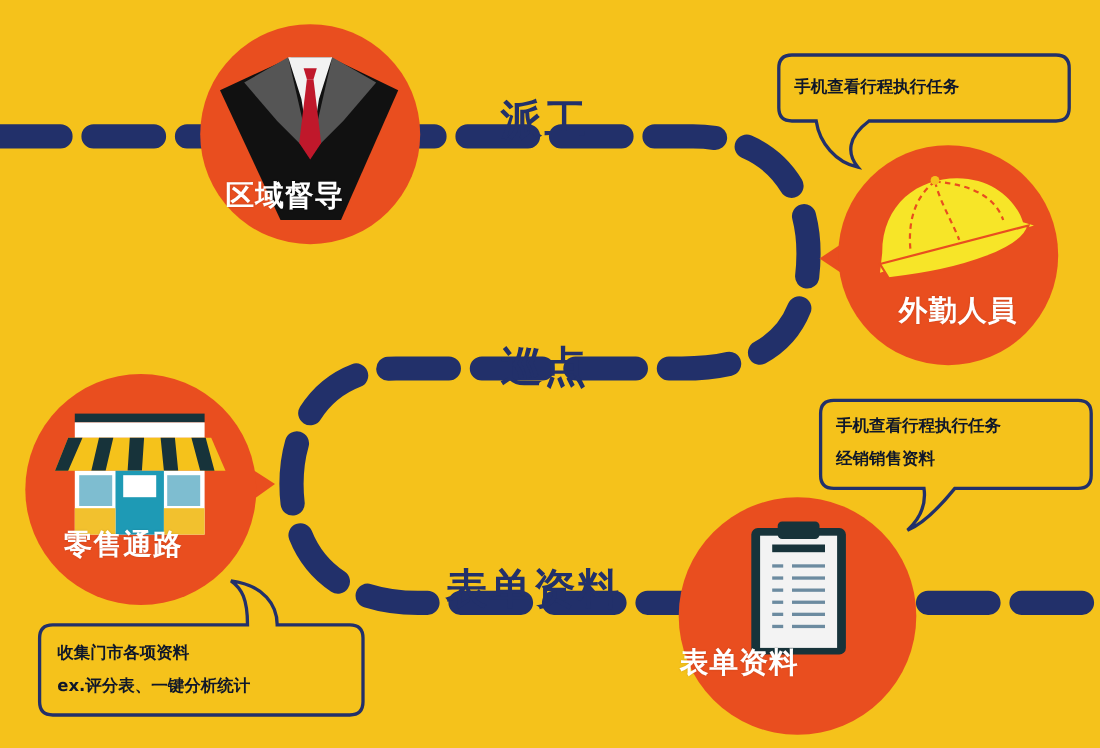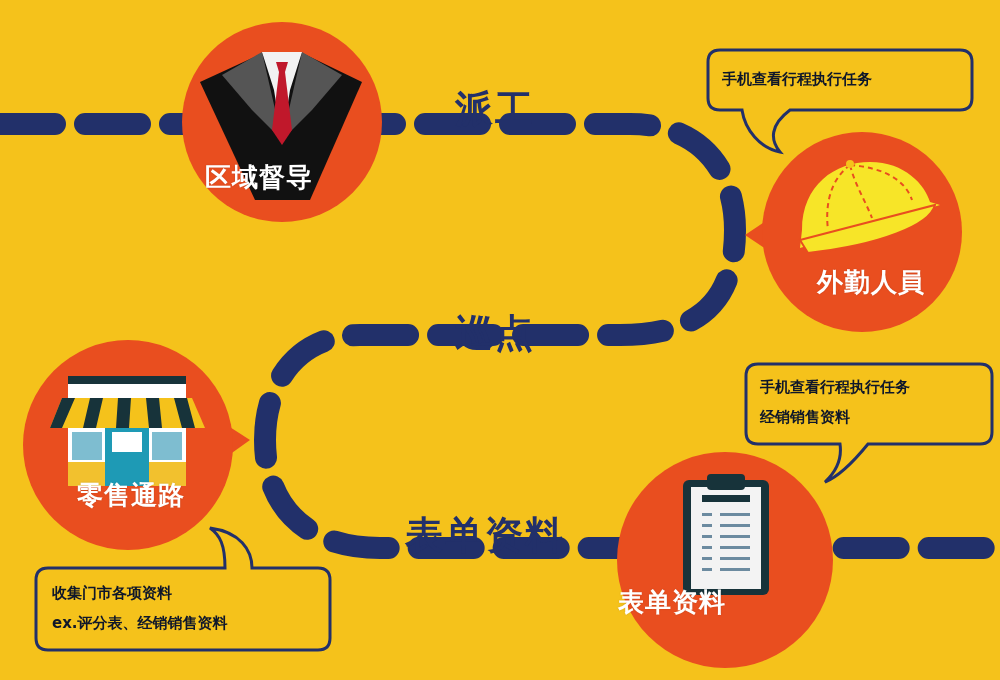--- a/index.html
+++ b/index.html
@@ -90,20 +90,20 @@
 
   <path d="M 758 364 L 980 364 Q 992 364 992 376 L 992 432 Q 992 444 980 444 L 868 444 C 855 460 840 476 825 482 C 838 470 842 458 840 444 L 758 444 Q 746 444 746 432 L 746 376 Q 746 364 758 364 Z" fill="none" stroke="#22306A" stroke-width="3"></path>
 </svg>
 
 <div class="label step-label" style="left:455px;top:48px;">派工</div>
 <div class="label step-label" style="left:455px;top:272px;">巡点</div>
 <div class="label step-label" style="left:405px;top:474px;">表单资料</div>
 
 <div class="label node-label" style="left:205px;top:160px;">区域督导</div>
 <div class="label node-label" style="left:776px;top:265px;margin-left:41px;">外勤人員</div>
-<div class="label node-label" style="left:58px;top:478px;margin-left:19px;">零售通路</div>
+<div class="label node-label" style="left:58px;top:478px;">零售通路</div>
 <div class="label node-label" style="left:618px;top:585px;text-align:center;">表单资料</div>
 
 <div class="label bubble-text" style="left:722px;top:66px;">手机查看行程执行任务</div>
 <div class="label bubble-text" style="left:52px;top:580px;">收集门市各项资料</div>
-<div class="label bubble-text" style="left:52px;top:610px;">ex.评分表、经销销售资料</div>
+<div class="label bubble-text" style="left:52px;top:610px;">ex.评分表、一键分析统计</div>
 <div class="label bubble-text" style="left:760px;top:374px;">手机查看行程执行任务</div>
 <div class="label bubble-text" style="left:760px;top:404px;">经销销售资料</div>
 
 </body></html>

